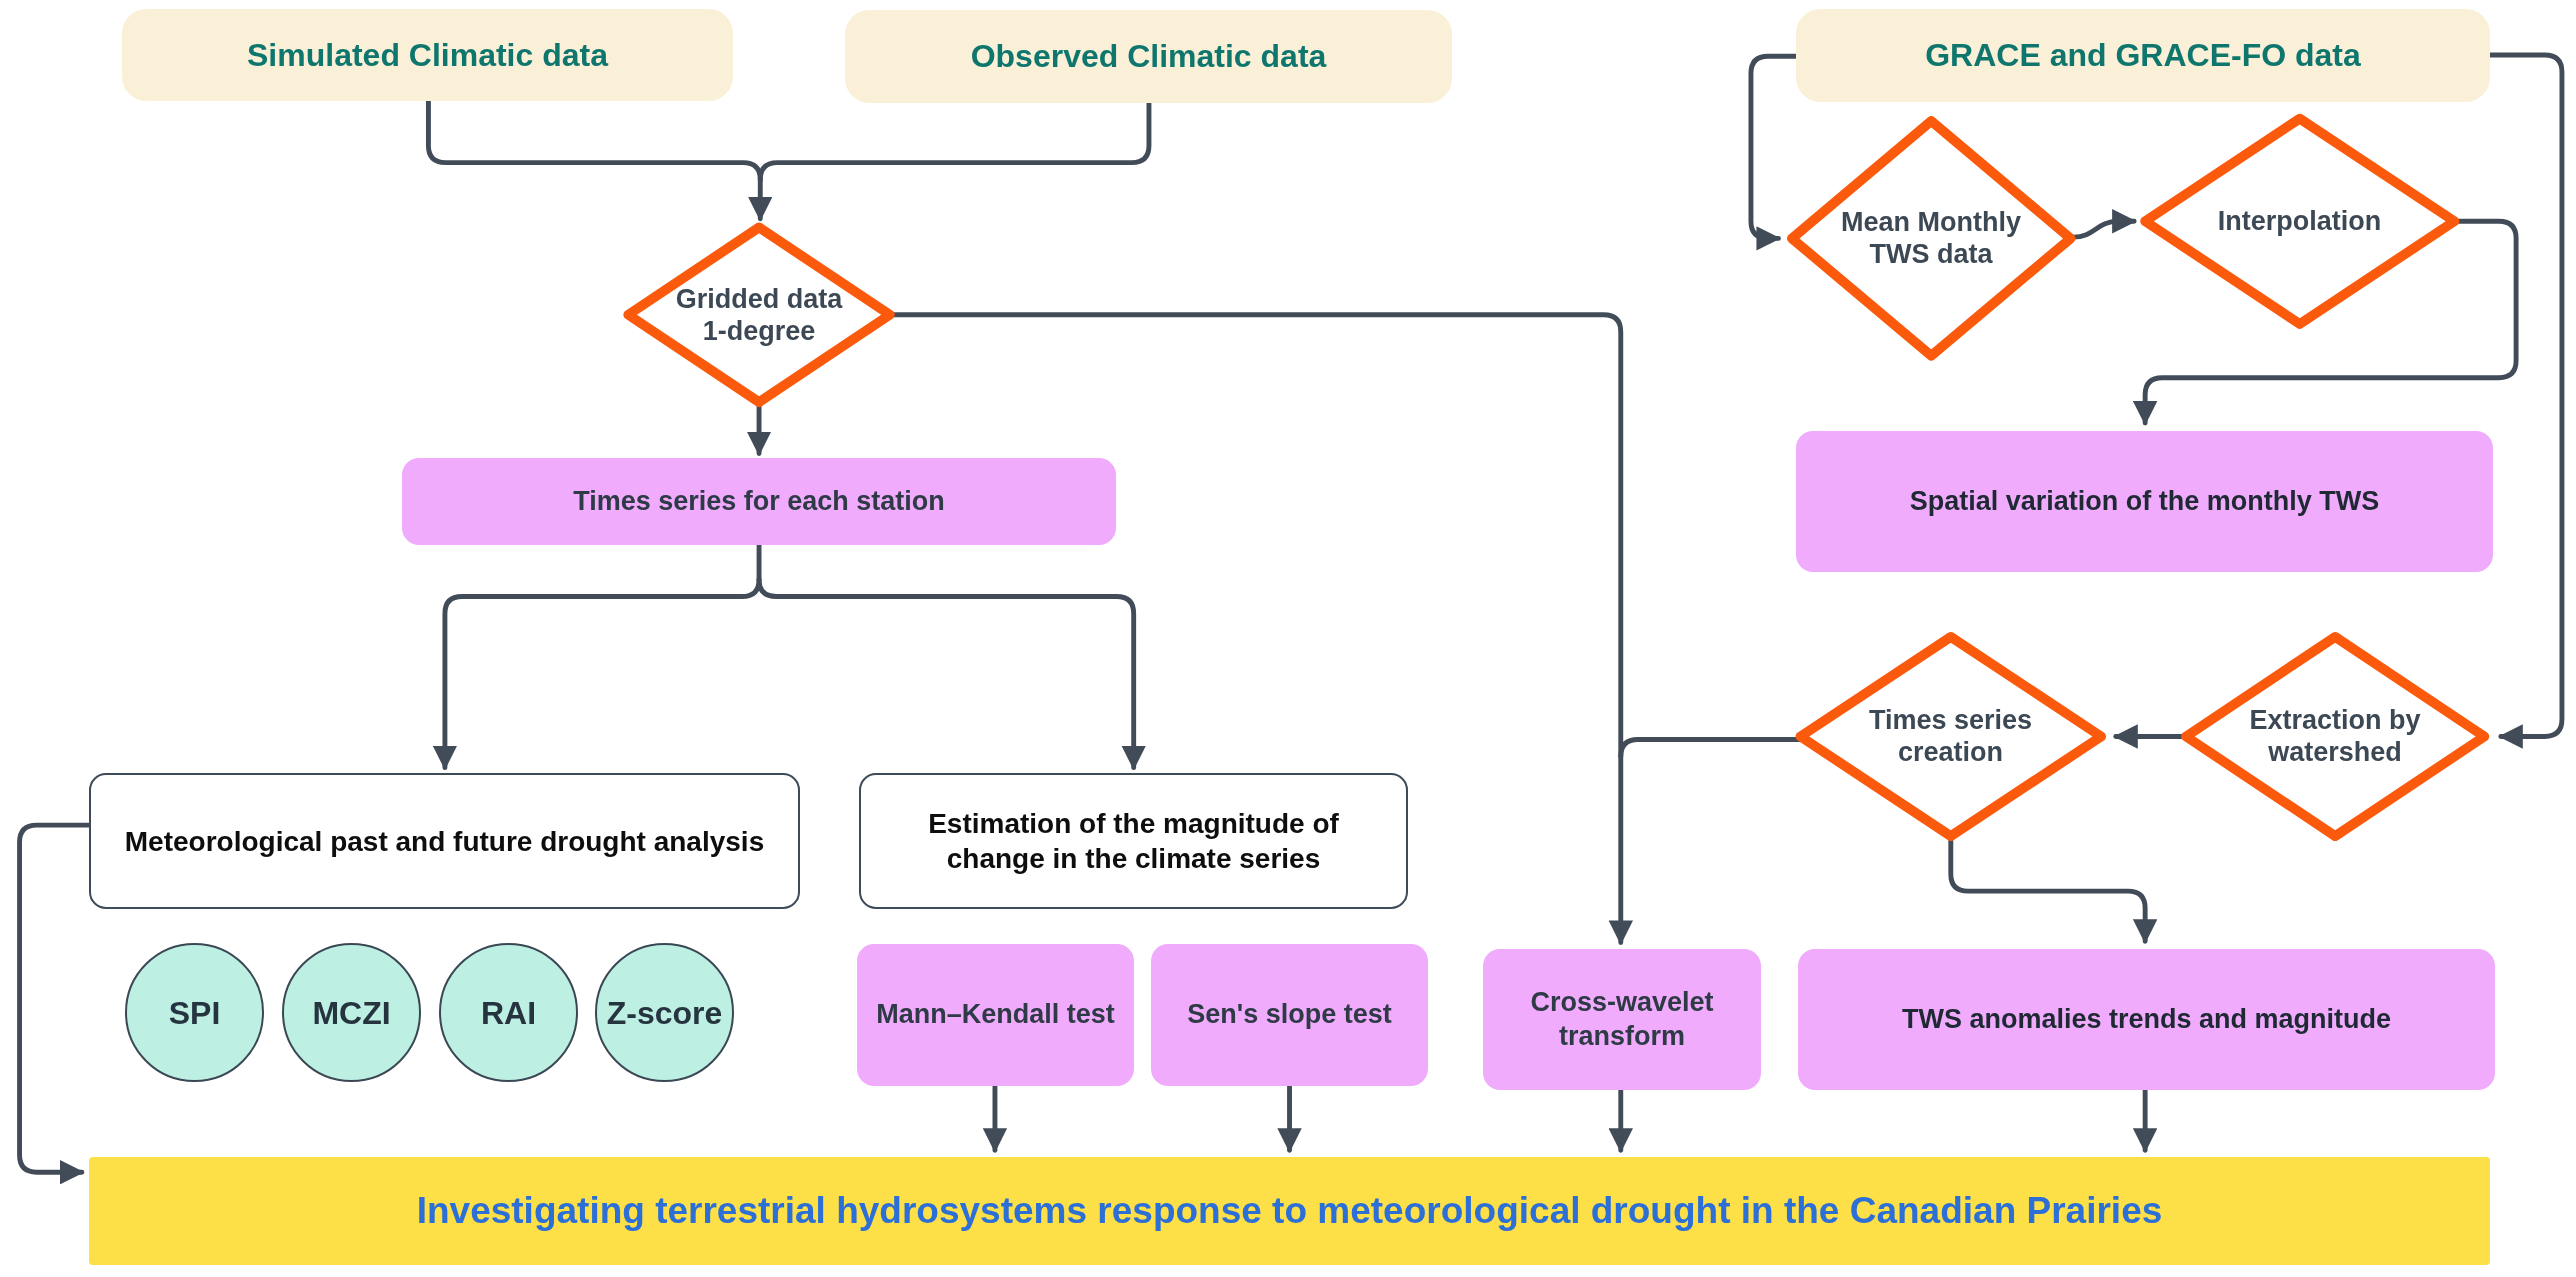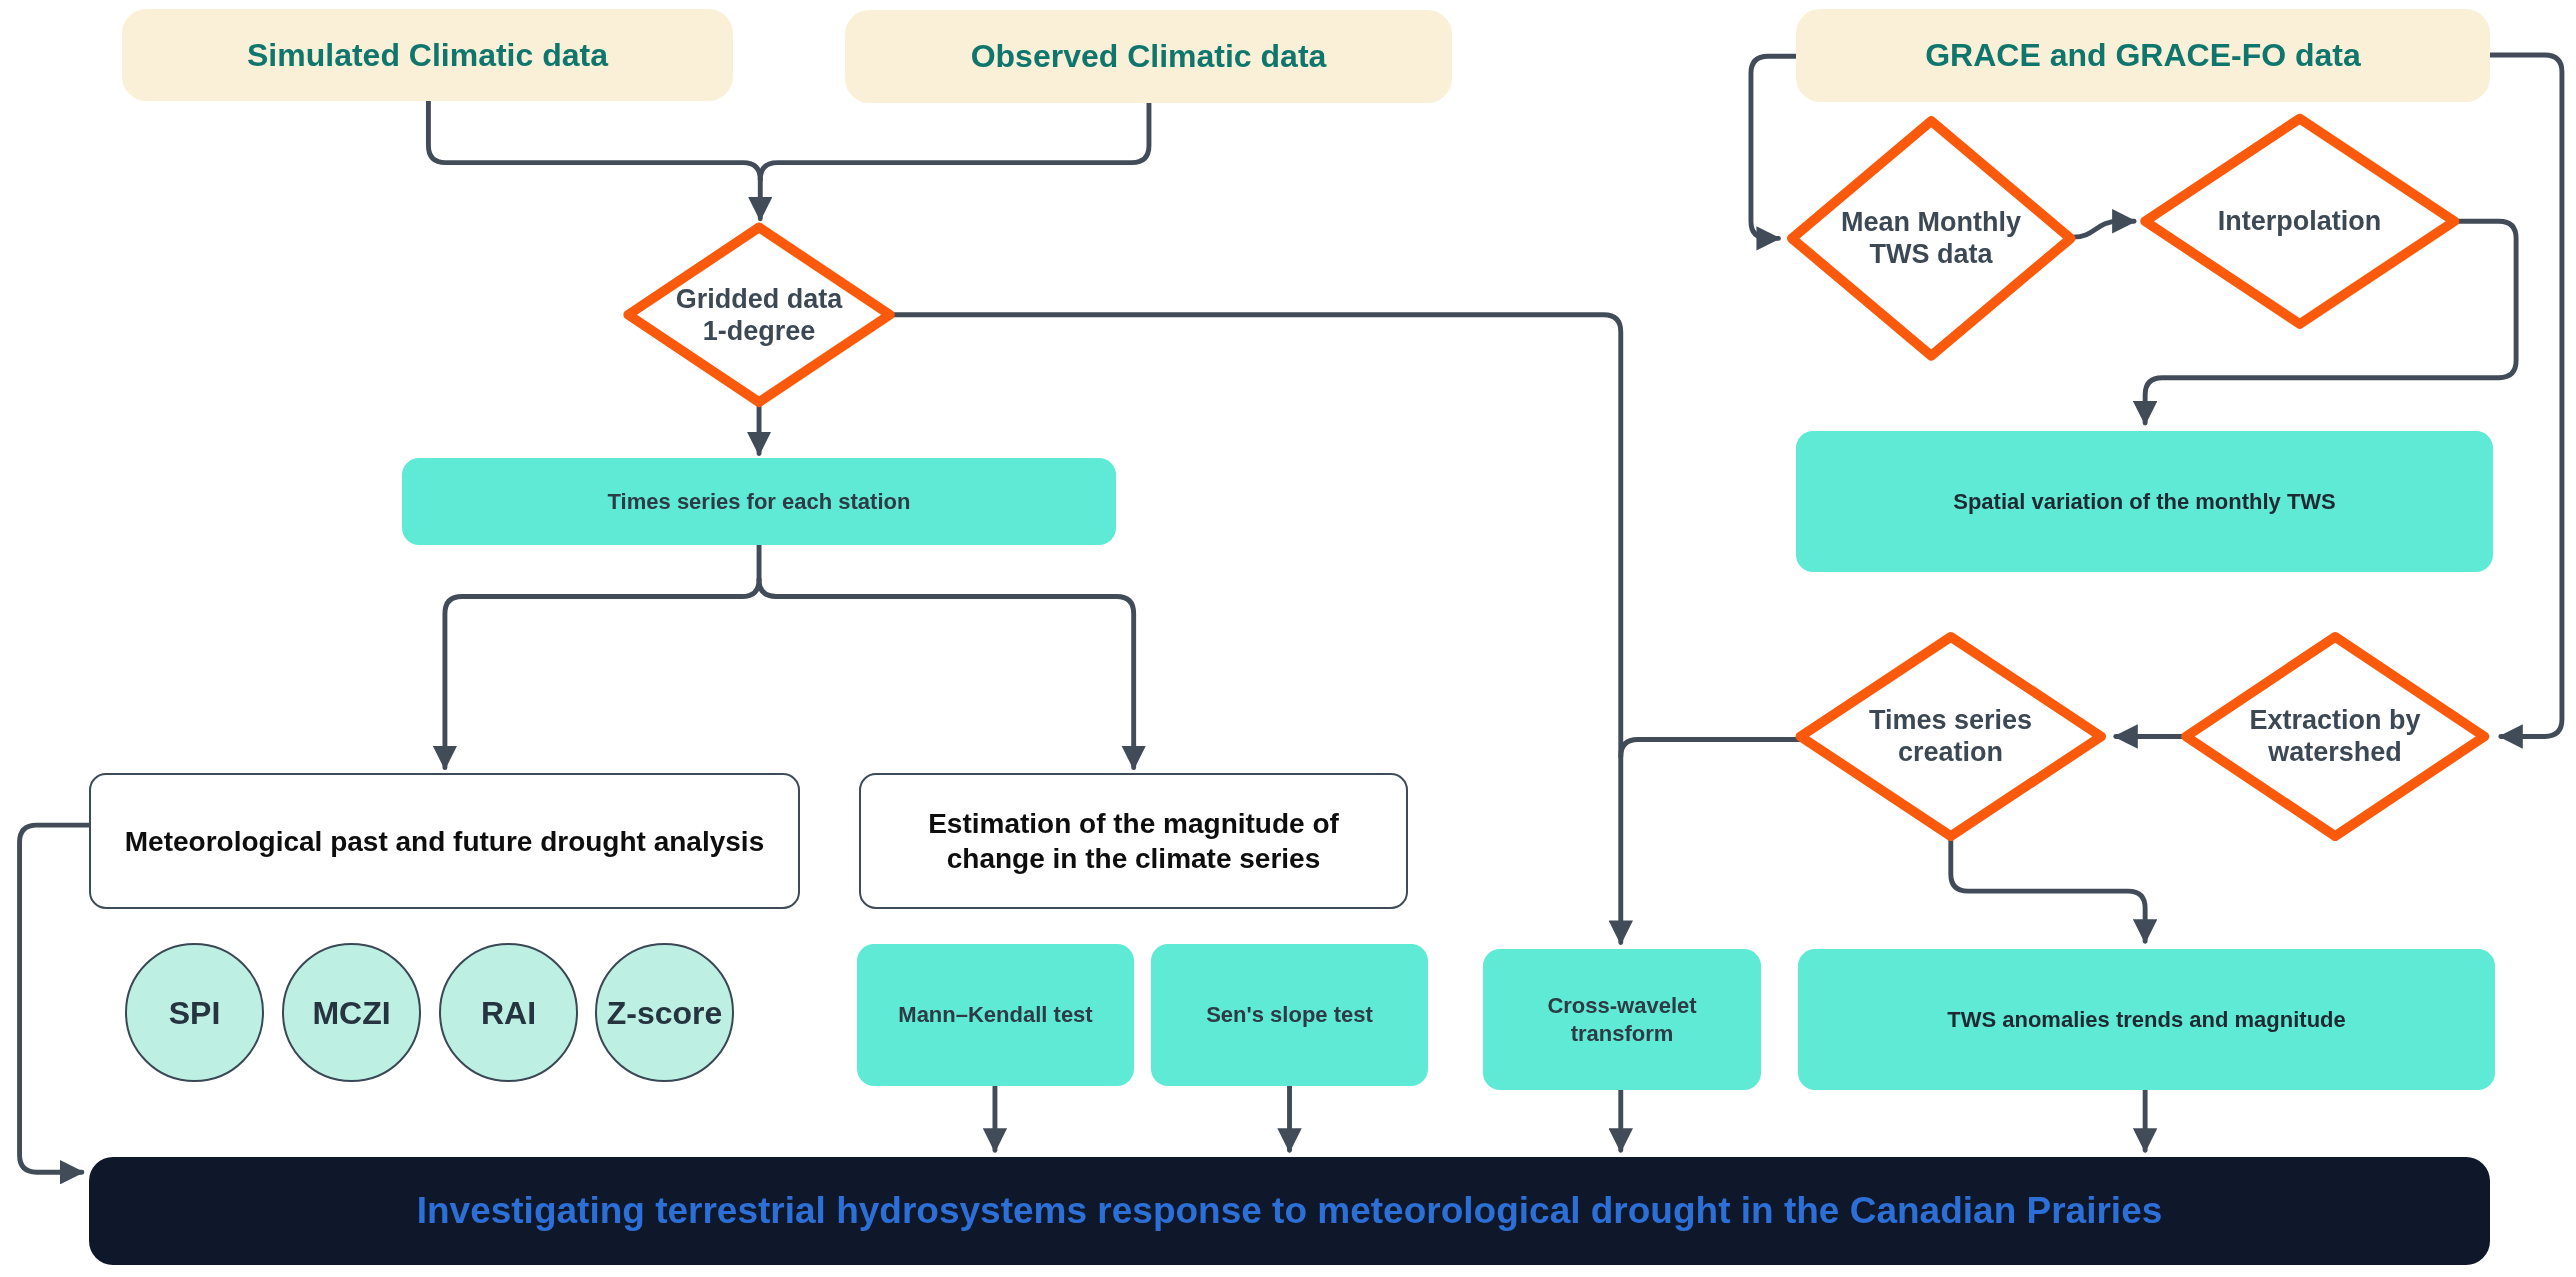--- a/index.html
+++ b/index.html
@@ -5,25 +5,25 @@
   html,body{margin:0;padding:0;background:#ffffff;}
   #canvas{
     position:relative;width:2576px;height:1278px;background:#ffffff;overflow:hidden;
     font-family:"Liberation Sans",sans-serif;
   }
   .node{
     position:absolute;box-sizing:border-box;display:flex;align-items:center;justify-content:center;
     text-align:center;font-weight:bold;line-height:1.25;
   }
   .cream{background:#FAF0D8;border-radius:24.4px;font-size:32px;color:#0f766e;padding:0 18.3px;}
-  .grayb{background:#5eead4;border-radius:17px;font-size:22px;color:#2E3A45;padding:0 17px;}
+  .grayb{background:#f0abfc;border-radius:17px;font-size:27px;color:#2E3A45;padding:0 17px;}
   .whiteb{background:#ffffff;border:2.4px solid #3E4B58;border-radius:17px;font-size:28px;color:#0E0E0E;padding:0 18.3px;}
   .circle{background:#BDF0E3;border:2.4px solid #3A4754;border-radius:50%;font-size:32px;color:#263440;}
   .dlabel{font-size:27px;color:#3C4854;line-height:1.2;font-weight:bold;display:flex;align-items:center;justify-content:center;text-align:center;position:absolute;}
-  .bar{background:#0f172a;border-radius:24px;font-size:37px;color:#2C6FD6;}
+  .bar{background:#fde047;border-radius:4px;font-size:37px;color:#2C6FD6;}
   svg{position:absolute;left:0;top:0;}
 </style>
 </head>
 <body>
 
 <div id="canvas">
 
   <svg width="2576" height="1278" viewBox="0 0 4215 2091">
     <defs>
       <marker id="ah" viewBox="0 0 10 10" refX="9" refY="5" markerWidth="5" markerHeight="5" orient="auto-start-reverse">

